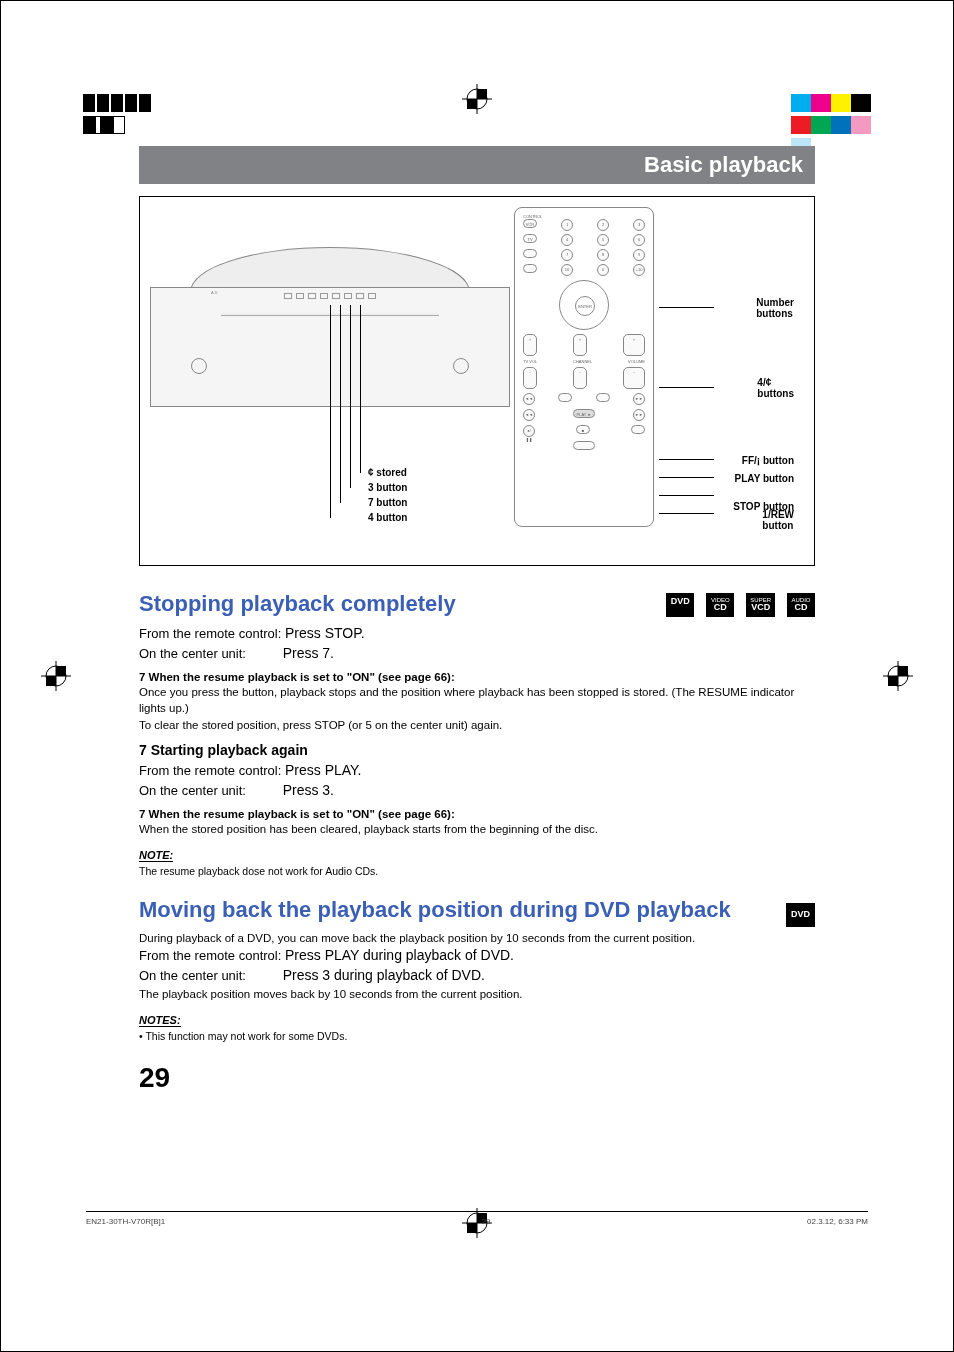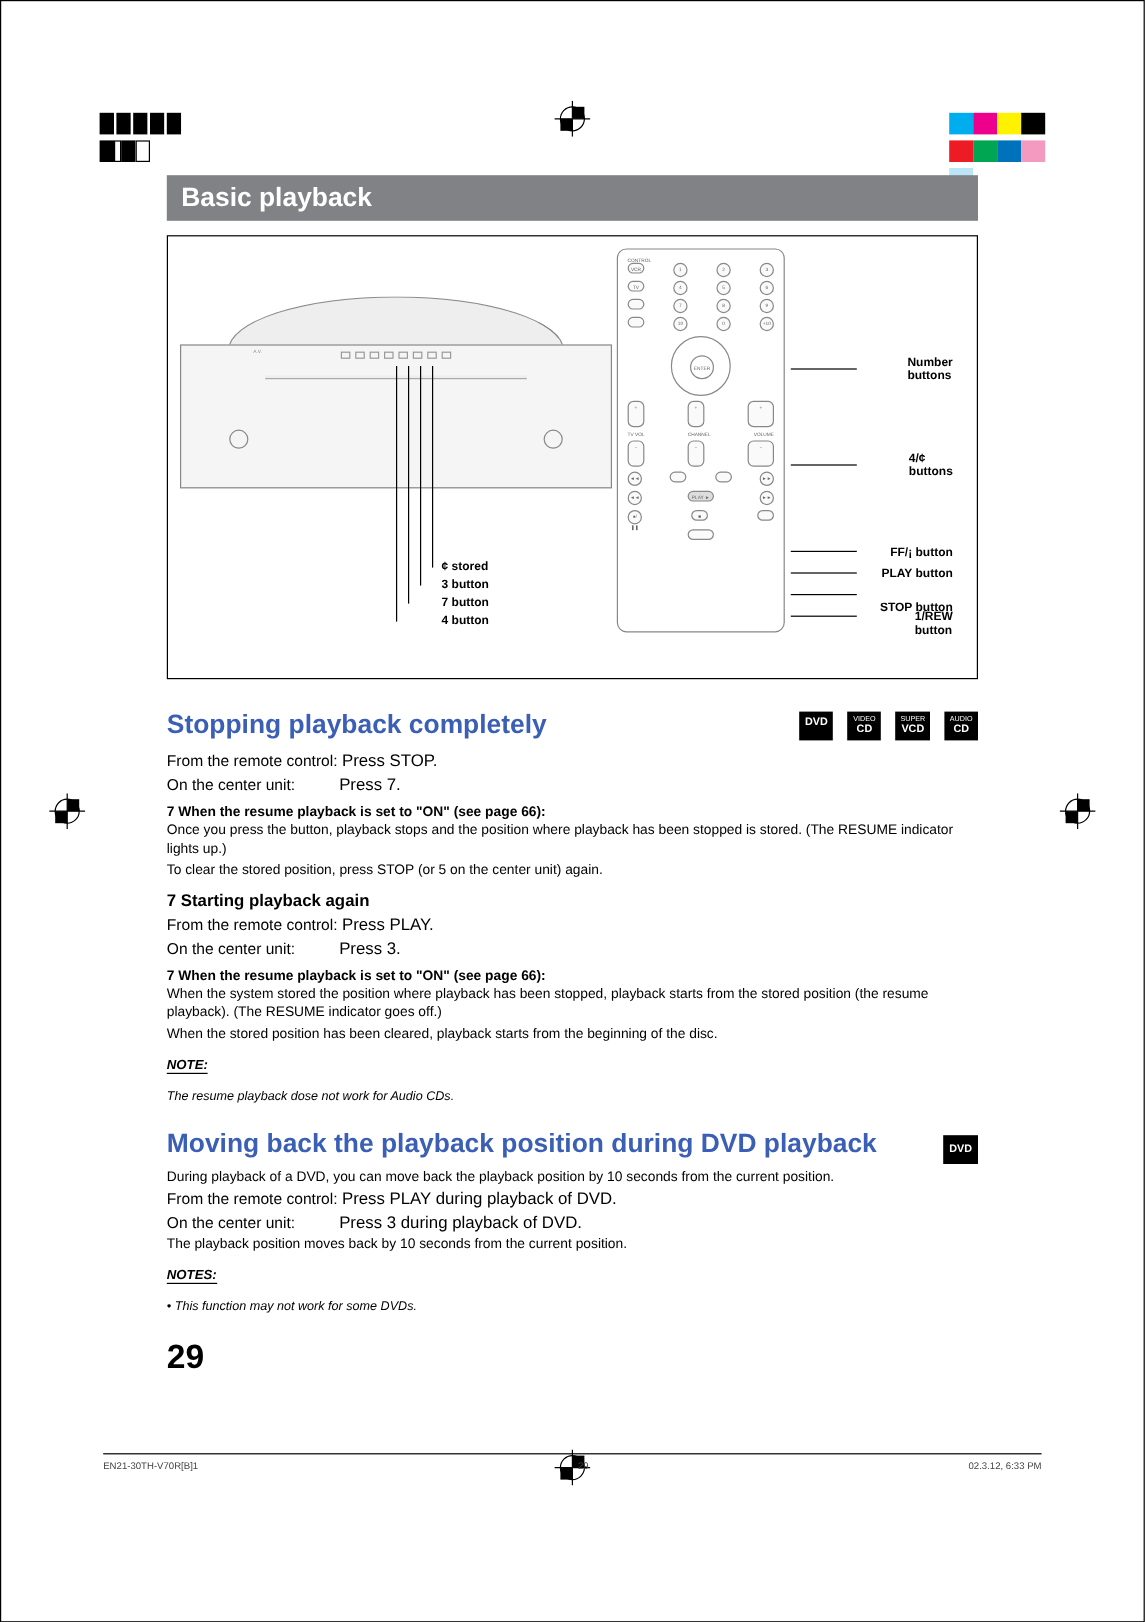--- a/index.html
+++ b/index.html
@@ -9,21 +9,21 @@
   .crop-left { left: 82px; }
   .crop-right { right: 82px; }
   .crop-segment { display: inline-block; height: 18px; }
   .reg-mark { position: absolute; left: 50%; transform: translateX(-50%); width: 30px; height: 30px; }
   .reg-top { top: 83px; }
   .reg-bottom { bottom: 113px; }
   .reg-mark svg { width: 100%; height: 100%; }
 
   .content { position: absolute; left: 138px; right: 138px; top: 145px; bottom: 100px; }
 
-  .title-bar { background: #808285; color: #fff; font-weight: bold; font-size: 22px; padding: 6px 12px; margin-bottom: 12px; font-family: "Arial Black", Arial, sans-serif; }
+  .title-bar { background: #808285; color: #fff; font-weight: bold; font-size: 22px; padding: 6px 12px; margin-bottom: 12px; font-family: "Arial Black", Arial, sans-serif; text-align: right; }
 
   .diagram-area { border: 1px solid #000; height: 370px; margin-bottom: 25px; position: relative; }
   .diagram-left { position: absolute; left: 10px; top: 50px; width: 360px; height: 260px; }
   .diagram-right { position: absolute; right: 160px; top: 10px; width: 140px; height: 320px; border: 1px solid #888; border-radius: 8px; }
 
   .callout-label { position: absolute; font-size: 10px; font-weight: bold; color: #000; }
 
   .unit-body { position: absolute; left: 0; right: 0; top: 40px; height: 120px; background: #f5f5f5; border: 1px solid #888; }
   .unit-top { position: absolute; left: 40px; right: 40px; top: 0; height: 45px; background: #eee; border: 1px solid #888; border-top-left-radius: 50% 100%; border-top-right-radius: 50% 100%; }
 
@@ -42,21 +42,21 @@
   .badge .sub { font-size: 6px; display: block; font-weight: normal; }
 
   .instruction-row { margin-bottom: 4px; font-size: 13px; }
   .instruction-row .label { font-family: Arial, sans-serif; }
   .instruction-row .action { font-family: Arial, sans-serif; font-size: 14px; }
 
   .sub-bullet { font-size: 11.5px; font-weight: bold; margin-top: 10px; }
   .body-text { font-size: 11.5px; line-height: 1.35; margin-top: 2px; }
   .sub-heading { font-size: 14px; font-weight: bold; margin-top: 8px; }
   .note-label { font-size: 11px; font-weight: bold; font-style: italic; border-bottom: 1px solid #000; display: inline-block; margin-top: 12px; }
-  .note-text { font-size: 10.5px; font-style: italic; margin-top: 12px; }
+  .note-text { font-size: 10.5px; margin-top: 2px; }
   .note-text.bullet::before { content: "• "; }
 
   .page-num { font-size: 28px; font-weight: bold; margin-top: 20px; }
 
   .footer { position: absolute; bottom: 125px; left: 85px; right: 85px; border-top: 0.5px solid #000; padding-top: 5px; display: flex; justify-content: space-between; font-size: 8px; color: #444; }
 
   .side-reg { position: absolute; width: 30px; height: 30px; top: 50%; transform: translateY(-50%); }
   .side-reg-left { left: 40px; }
   .side-reg-right { right: 40px; }
 
@@ -263,21 +263,20 @@
       <div class="instruction-row" style="margin-top:4px">
         <span class="label">From the remote control:</span>
         <span class="action">Press PLAY.</span>
       </div>
       <div class="instruction-row">
         <span class="label" style="display:inline-block;width:140px">On the center unit:</span>
         <span class="action">Press 3.</span>
       </div>
 
       <div class="sub-bullet">7 When the resume playback is set to "ON" (see page 66):</div>
-      <div class="body-text">When the system stored the position where playback has been stopped, playback starts from the stored position (the resume playback). (The RESUME indicator goes off.)</div>
       <div class="body-text">When the stored position has been cleared, playback starts from the beginning of the disc.</div>
 
       <div class="note-label">NOTE:</div>
       <div class="note-text">The resume playback dose not work for Audio CDs.</div>
     </div>
 
     <div class="section-block">
       <div class="section-heading">Moving back the playback position during DVD playback</div>
       <div class="media-badges" style="top:6px">
         <div class="badge" style="padding:7px 5px"><span>DVD</span></div>

